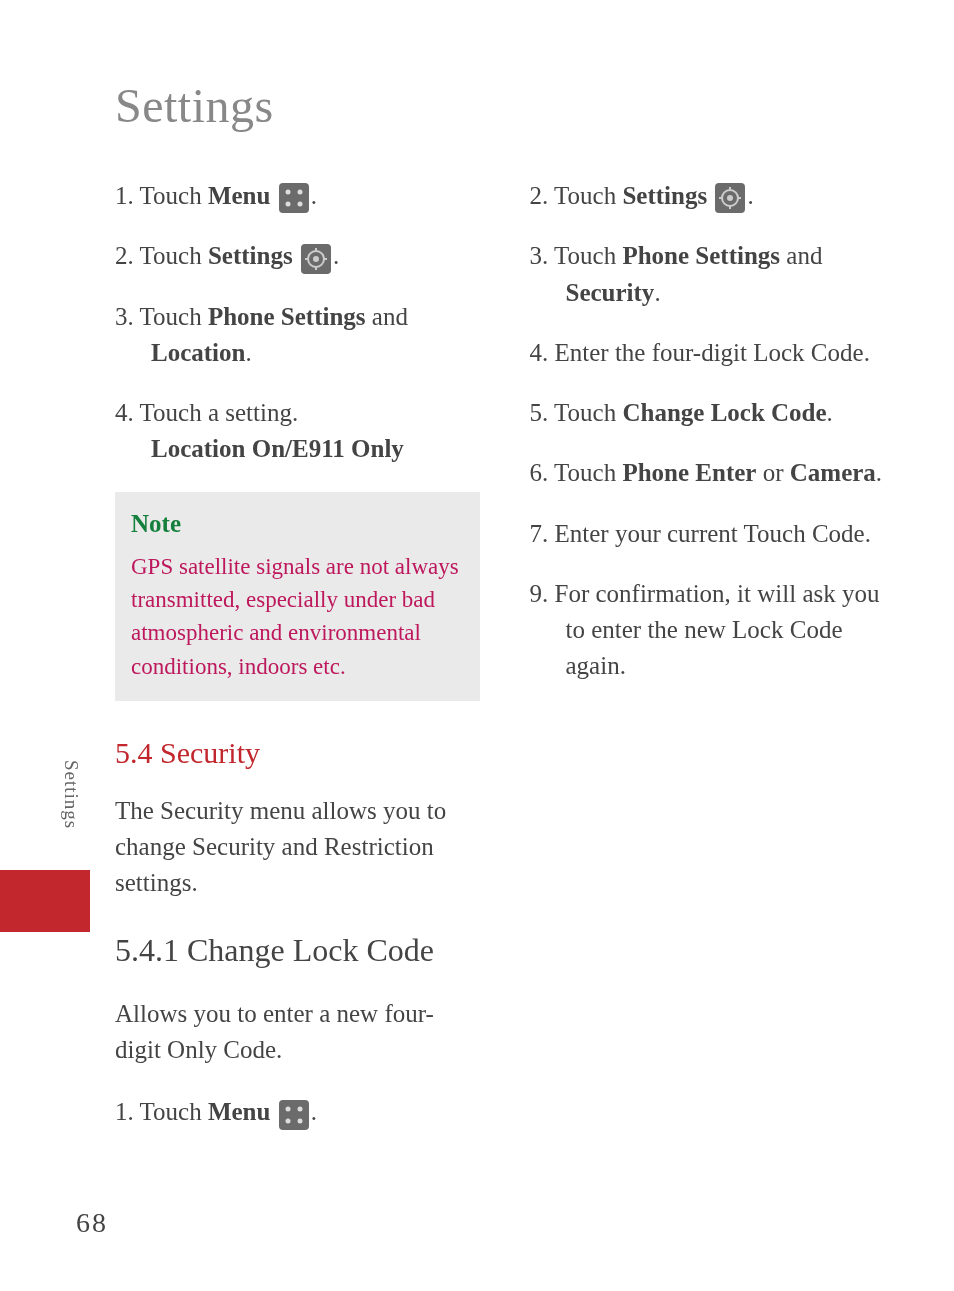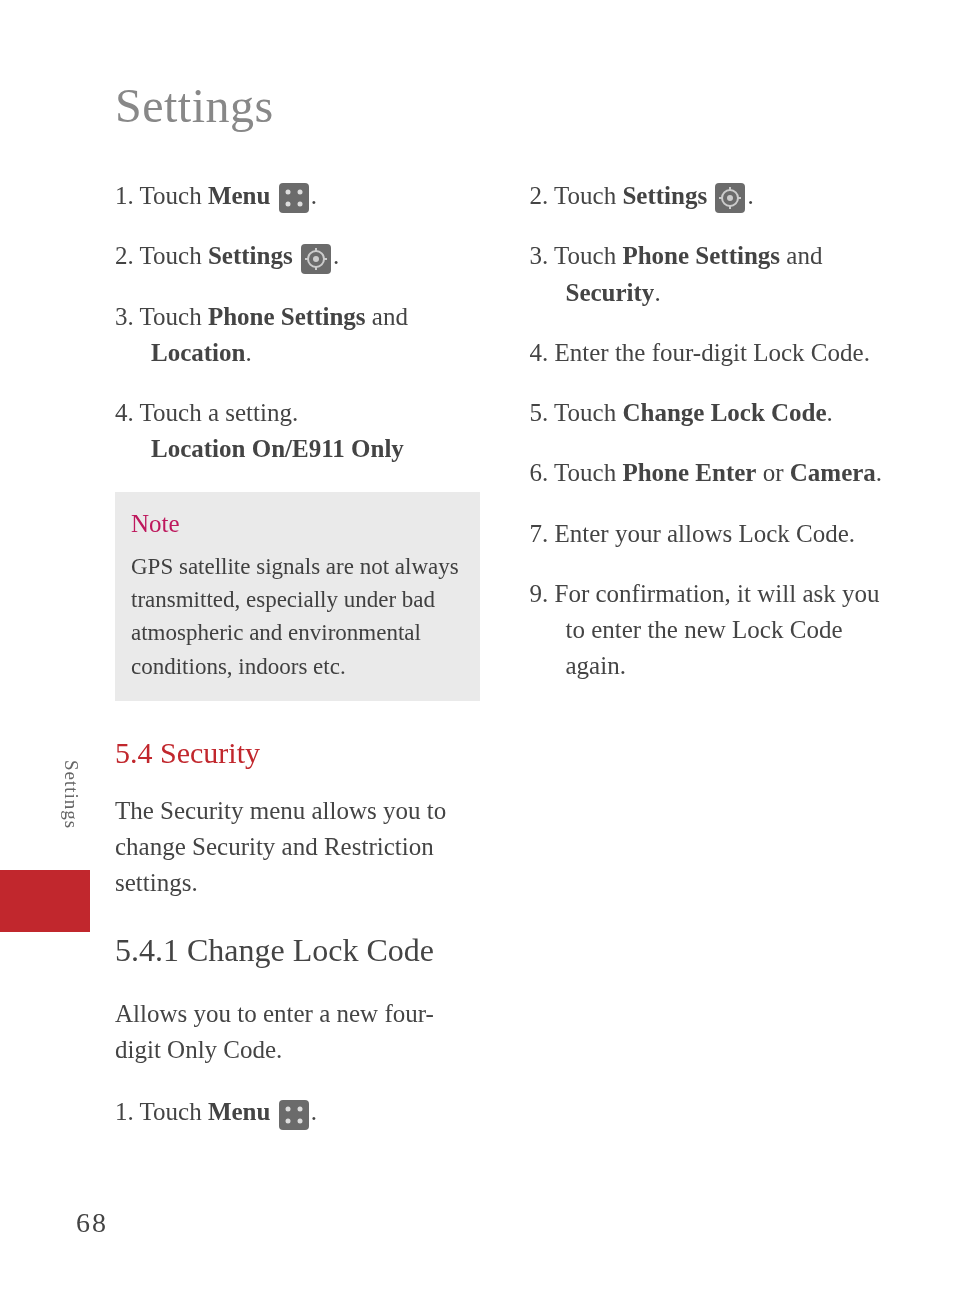--- a/index.html
+++ b/index.html
@@ -47,29 +47,29 @@
       margin: 0 2px;
     }
     .icon svg { display: block; }
     .note-box {
       background: #eaeaea;
       padding: 14px 16px 18px;
       margin: 8px 0 30px;
       break-inside: avoid;
     }
     .note-title {
-      color: #be185d;
-      font-weight: normal;
+      color: #15803d;
+      font-weight: bold;
       font-size: 25px;
       margin-bottom: 8px;
     }
     .note-body {
       font-size: 23px;
       line-height: 1.45;
-      color: #404040;
+      color: #be185d;
     }
     .section-heading {
       color: #c1272d;
       font-size: 30px;
       font-weight: normal;
       margin: 8px 0 18px;
       break-after: avoid;
     }
     .body-para {
       margin-bottom: 26px;
@@ -205,21 +205,21 @@
 
   <div class="step">
     <span class="num">5.</span><span> Touch </span><span class="bold">Change Lock Code</span><span>.</span>
   </div>
 
   <div class="step">
     <span class="num">6.</span><span> Touch </span><span class="bold">Phone Enter</span><span> or </span><span class="bold">Camera</span><span>.</span>
   </div>
 
   <div class="step">
-    <span class="num">7.</span><span> Enter your allows Lock Code.</span>
+    <span class="num">7.</span><span> Enter your current Touch Code.</span>
   </div>
 
 
   <div class="step">
     <span class="num">9.</span><span> For confirmation, it will ask you to enter the new Lock Code again.</span>
   </div>
 
 </div>
 
 <div class="page-number">68</div>

